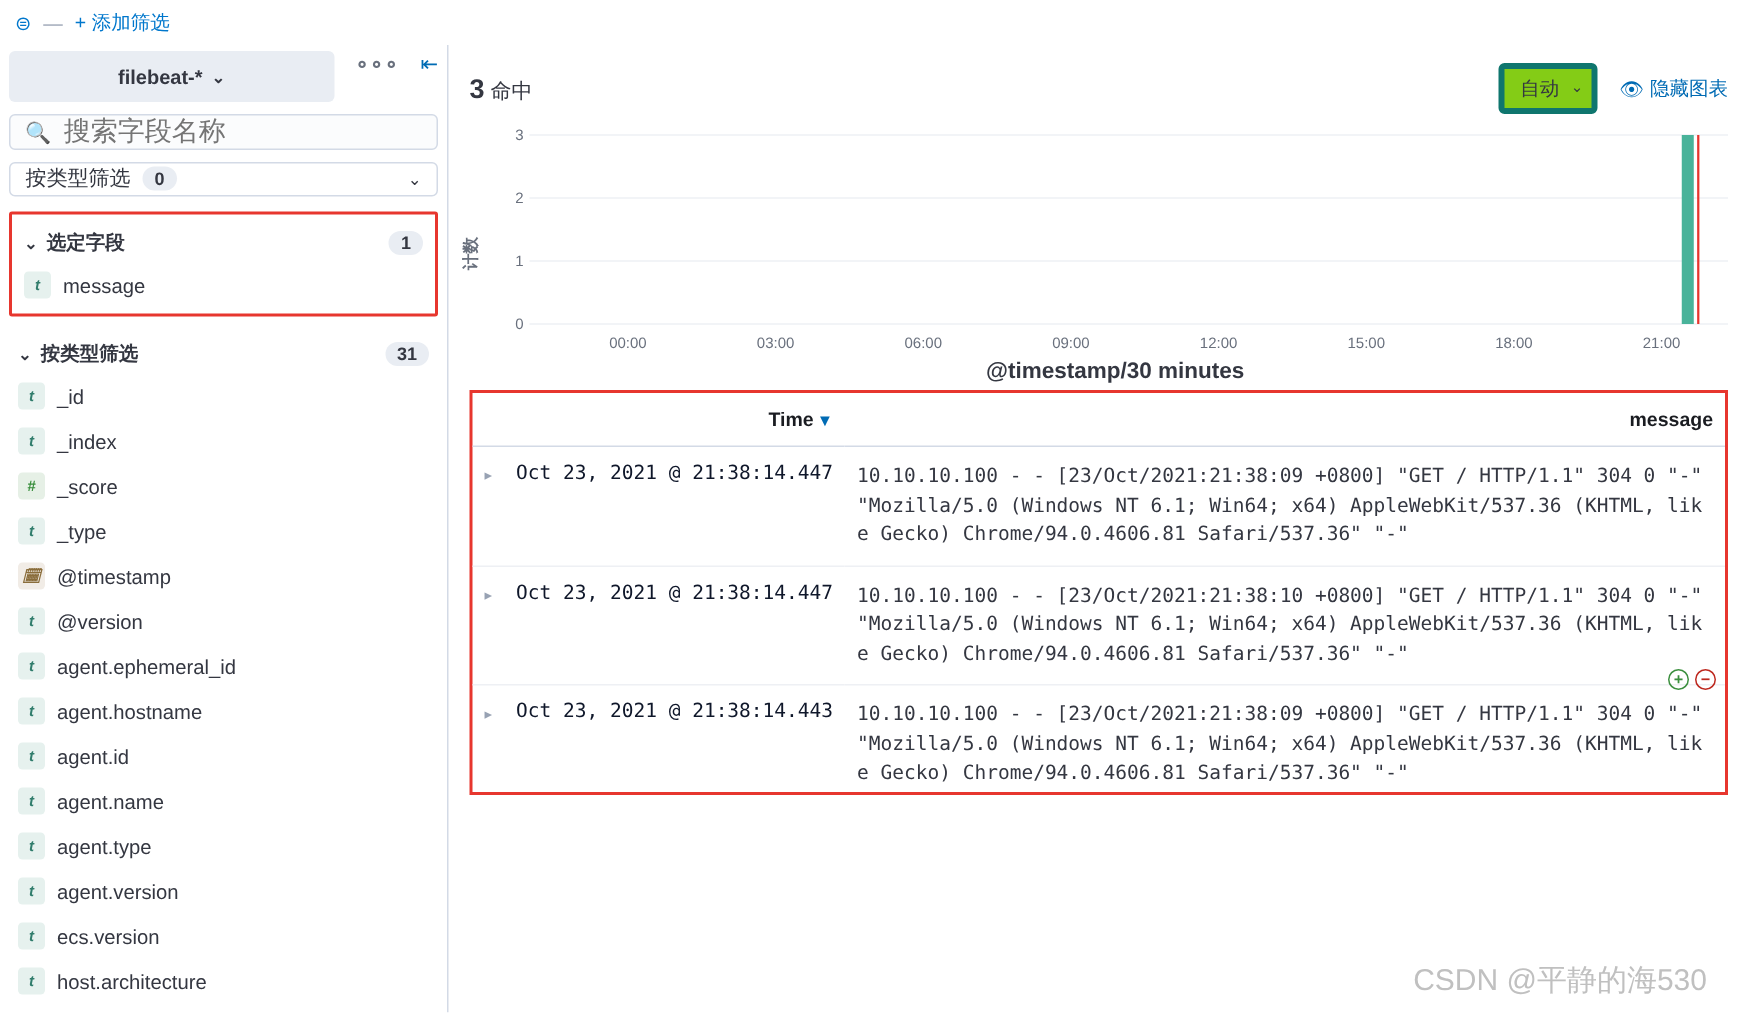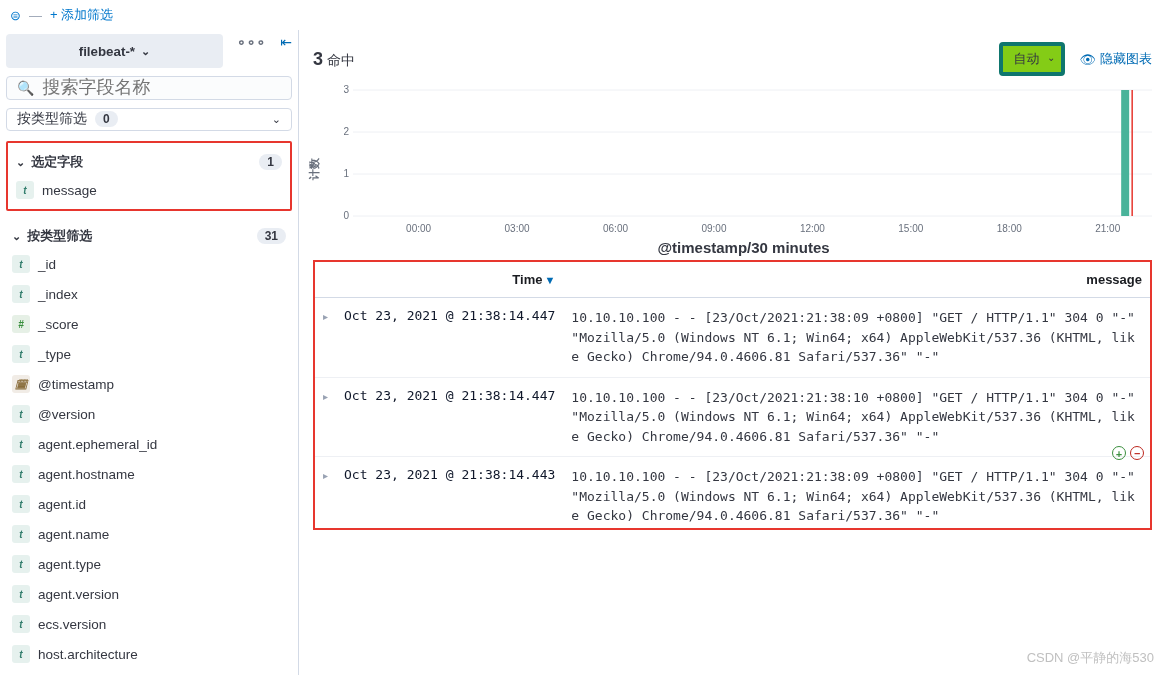--- a/index.html
+++ b/index.html
@@ -37,21 +37,21 @@
 .table-wrap { border: 2px solid #e7362e; margin: 6px 14px 0 14px; height: 270px; }
 table { width: 100%; border-collapse: collapse; font-size: 13px; }
 th { text-align: right; padding: 10px 8px; font-weight: 600; color: #1a1c21; border-bottom: 1px solid #d3dae6; }
 th.time { width: 210px; }
 td { padding: 10px 8px; vertical-align: top; border-top: 1px solid #eef0f4; }
 td.expand { width: 12px; color: #98a2b3; font-size: 10px; padding-top: 13px; cursor: pointer; }
 td.time-cell { font-family: "Menlo", "Consolas", monospace; color: #0f172a; white-space: nowrap; width: 200px; }
 td.msg-cell { font-family: "Menlo", "Consolas", monospace; color: #343741; word-break: break-all; line-height: 1.5; margin-left: 44px; }
 .sort-arrow { color: #006bb4; font-size: 11px; margin-left: 2px; }
 .chevron { font-size: 11px; }
-.watermark { position: absolute; bottom: 8px; right: 12px; color: #c0c0c0; font-size: 13px; }
+.watermark { position: absolute; bottom: 8px; right: 28px; color: #c0c0c0; font-size: 20px; }
 .axis-label { position: absolute; left: 4px; top: 50%; transform: translateY(-50%) rotate(-90deg); font-size: 11px; color: #69707d; font-weight: 600; }
 .x-title { text-align: center; font-size: 15px; font-weight: 700; margin-top: 2px; }
 .add-remove { position: absolute; right: 6px; display: flex; gap: 4px; }
 .add-remove span { width: 14px; height: 14px; border-radius: 50%; border: 1px solid; display: inline-flex; align-items: center; justify-content: center; font-size: 10px; font-weight: bold; }
 .plus-c { border-color: #3b8f3e; color: #3b8f3e; }
 .minus-c { border-color: #bd271e; color: #bd271e; }
 tr.row-hover { position: relative; }
 </style>
 </head>
 <body>

